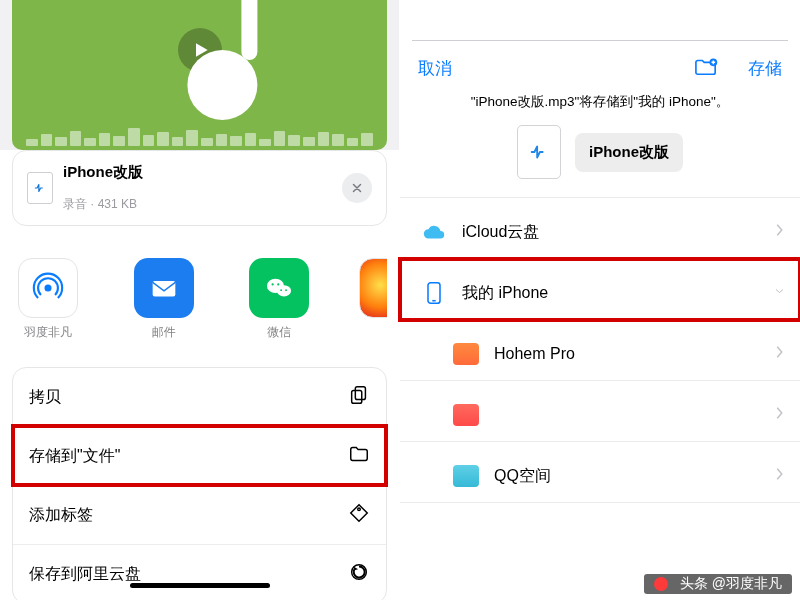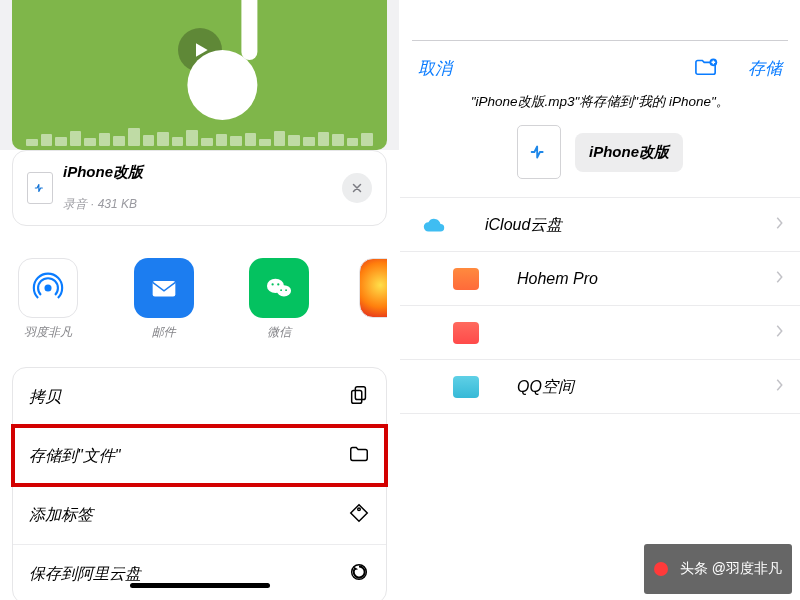--- a/index.html
+++ b/index.html
@@ -1,18 +1,18 @@
 <!DOCTYPE html>
 <html><head>
 <meta charset="utf-8">
 <style>
   * { margin: 0; padding: 0; box-sizing: border-box; font-family: -apple-system, "PingFang SC", "Helvetica Neue", sans-serif; }
   body { background: #ffffff; width: 800px; height: 600px; overflow: hidden; position: relative; }
   .container { display: flex; width: 800px; height: 600px; }
-  .pane { height: 600px; background: #ffffff; position: relative; font-style: italic; }
+  .pane { height: 600px; background: #ffffff; position: relative; }
   .pane-left { width: 400px; border-right: 1px solid #ffffff; }
   .pane-right { width: 400px; }
 
   
   .hero { height: 150px; background: #f1f1f3; overflow: hidden; position: relative; }
   .hero-inner { margin: 0 12px; height: 150px; background: #7fb64a; border-radius: 0 0 10px 10px; position: relative; overflow: hidden; }
   .hero-play { width: 44px; height: 44px; border-radius: 50%; background: rgba(0,0,0,.25); position: absolute; left: 50%; top: 28px; transform: translateX(-50%); display:flex;align-items:center;justify-content:center;}
   .hero-play svg { width: 20px; height: 20px; fill: #fff; margin-left:3px;}
   .hero-note { position:absolute; left:50%; top:50px; transform:translateX(-18%); }
   .hero-note .head { width:70px;height:70px;border-radius:50%;background:#fff;}
@@ -54,35 +54,35 @@
   .r-nav .cancel{color:#0a7cff;font-size:17px;}
   .r-nav .right{display:flex;align-items:center;gap:29px;}
   .r-nav .folder-plus svg{width:26px;height:22px;stroke:#0a7cff;fill:none;stroke-width:1.8;}
   .r-nav .save{color:#0a7cff;font-size:17px;}
   .r-info{text-align:center;font-size:13.5px;color:#000;padding:2px 18px 14px 18px;}
   .r-file{display:flex;align-items:center;justify-content:center;gap:14px;margin-bottom:18px;}
   .r-file .doc{width:44px;height:54px;border:1px solid #d3d3d6;border-radius:5px;display:flex;align-items:center;justify-content:center;}
   .r-file .doc svg{width:22px;height:22px;stroke:#1e87e8;fill:none;stroke-width:2;}
   .chip{background:#ededee;padding:10px 14px;border-radius:8px;font-size:15px;font-weight:600;color:#000;}
   .loc-list{}
-  .loc-item{display:flex;align-items:center;padding:15px 16px 14px 20px;border-bottom:1px solid #ebebed;font-size:16px;color:#000;gap:23px;}
+  .loc-item{display:flex;align-items:center;padding:22px 16px 14px 20px;border-bottom:1px solid #ebebed;font-size:16px;color:#000;}
   .loc-item .ic{width:28px;height:24px;margin-right:14px;display:flex;align-items:center;justify-content:center;}
   .loc-item .ic.indent{margin-left:32px;}
   .loc-item .arr{margin-left:auto;color:#c2c2c7;}
   .loc-item .arr svg{width:9px;height:14px;stroke:#c2c2c7;fill:none;stroke-width:2;}
   .loc-item.heading{border-top:1px solid #ebebed;}
   .cloud svg{fill:#3fbdf2;}
   .phone-ic svg{stroke:#0a7cff;fill:none;stroke-width:1.8;}
   .folder-o{width:26px;height:22px;border-radius:4px;}
   .folder-o.orange{background:linear-gradient(#ff8a3e,#ff6a3a);}
   .folder-o.red{background:linear-gradient(#ff6a5e,#ff4a4a);}
   .folder-o.cyan{background:linear-gradient(#5fd0e6,#36b9d7);}
   .highlight-red-r{outline:4px solid #d30000;outline-offset:-2px;}
 
-  .watermark{position:absolute;right:8px;bottom:6px;background:rgba(0,0,0,.6);color:#fff;font-size:14px;padding:16px 10px;border-radius:3px;display:flex;align-items:center;gap:12px;}
+  .watermark{position:absolute;right:8px;bottom:6px;background:rgba(0,0,0,.6);color:#fff;font-size:14px;padding:1px 10px;border-radius:3px;display:flex;align-items:center;gap:12px;}
   .watermark .wl{width:14px;height:14px;border-radius:50%;background:#ff3a3a;display:inline-block;}
 </style>
 </head>
 <body>
 
 <div class="container">
 
   <div class="pane pane-left">
     <div class="hero">
       <div class="hero-inner">
@@ -244,20 +244,32 @@
         <span class="ic cloud">
             <svg viewBox="0 0 28 20" width="26" height="20">
               <path d="M21 17H8a5 5 0 0 1 0-10 7 7 0 0 1 13 2 4 4 0 0 1 0 8z"></path>
             </svg>
           </span>
         <span>iCloud云盘</span>
         <span class="arr"><svg viewBox="0 0 12 18">
               <path d="M3 2l6 7-6 7"></path>
             </svg></span>
       </div>
+      <div class="loc-item highlight-red-r">
+        <span class="ic phone-ic">
+            <svg viewBox="0 0 18 28" width="16" height="24">
+              <rect x="2" y="2" width="14" height="24" rx="3"></rect>
+              <line x1="7" y1="23" x2="11" y2="23"></line>
+            </svg>
+          </span>
+        <span>我的 iPhone</span>
+        <span class="arr"><svg viewBox="0 0 18 12" width="14" height="9">
+              <path d="M2 3l7 6 7-6"></path>
+            </svg></span>
+      </div>
       <div class="loc-item">
         <span class="ic indent">
             <span class="folder-o orange"></span>
           </span>
         <span>Hohem Pro</span>
         <span class="arr"><svg viewBox="0 0 12 18">
               <path d="M3 2l6 7-6 7"></path>
             </svg></span>
       </div>
       <div class="loc-item">

